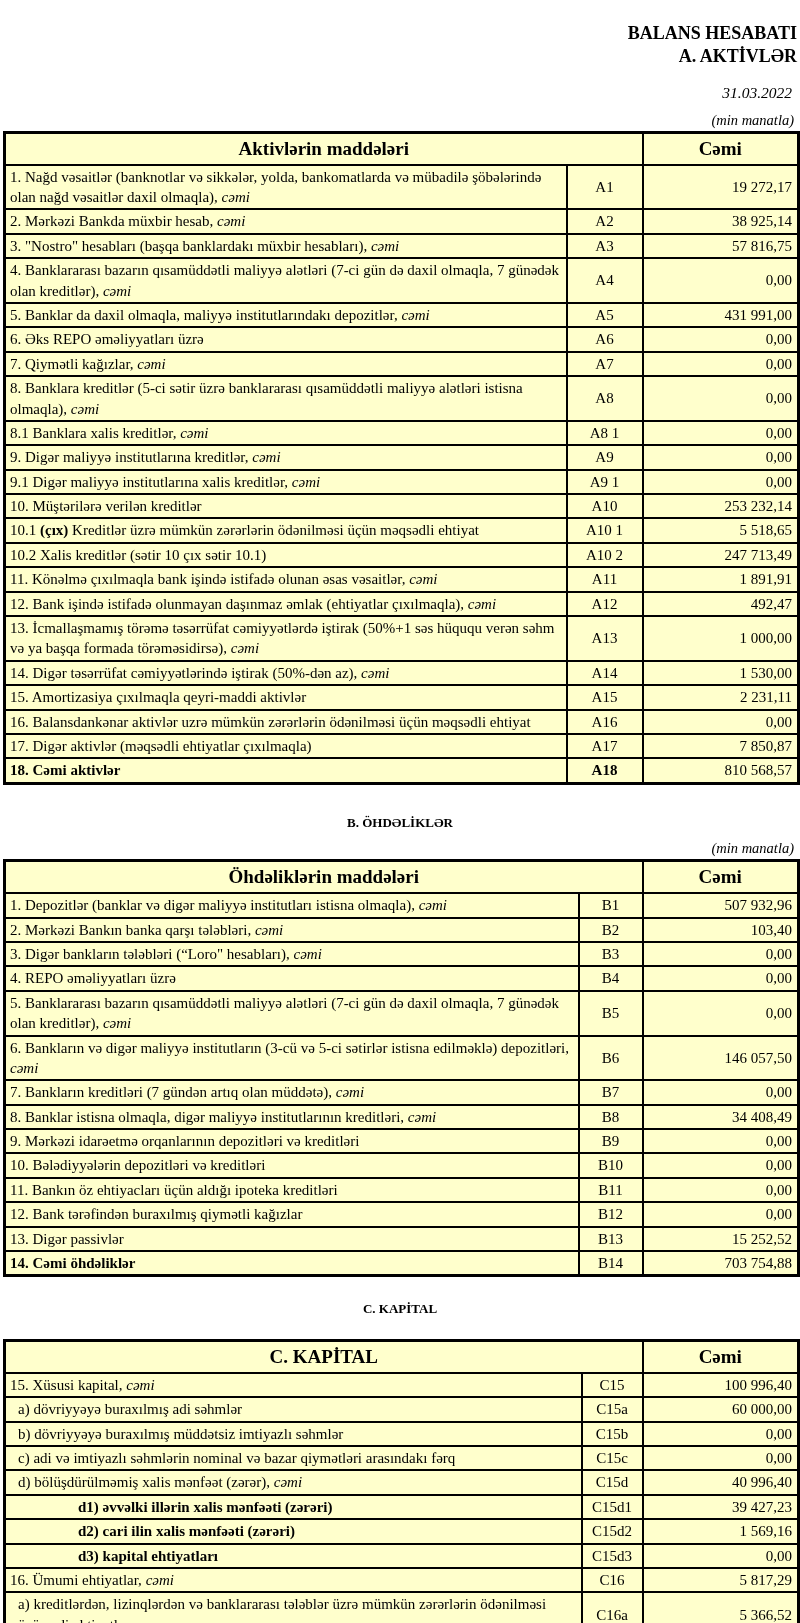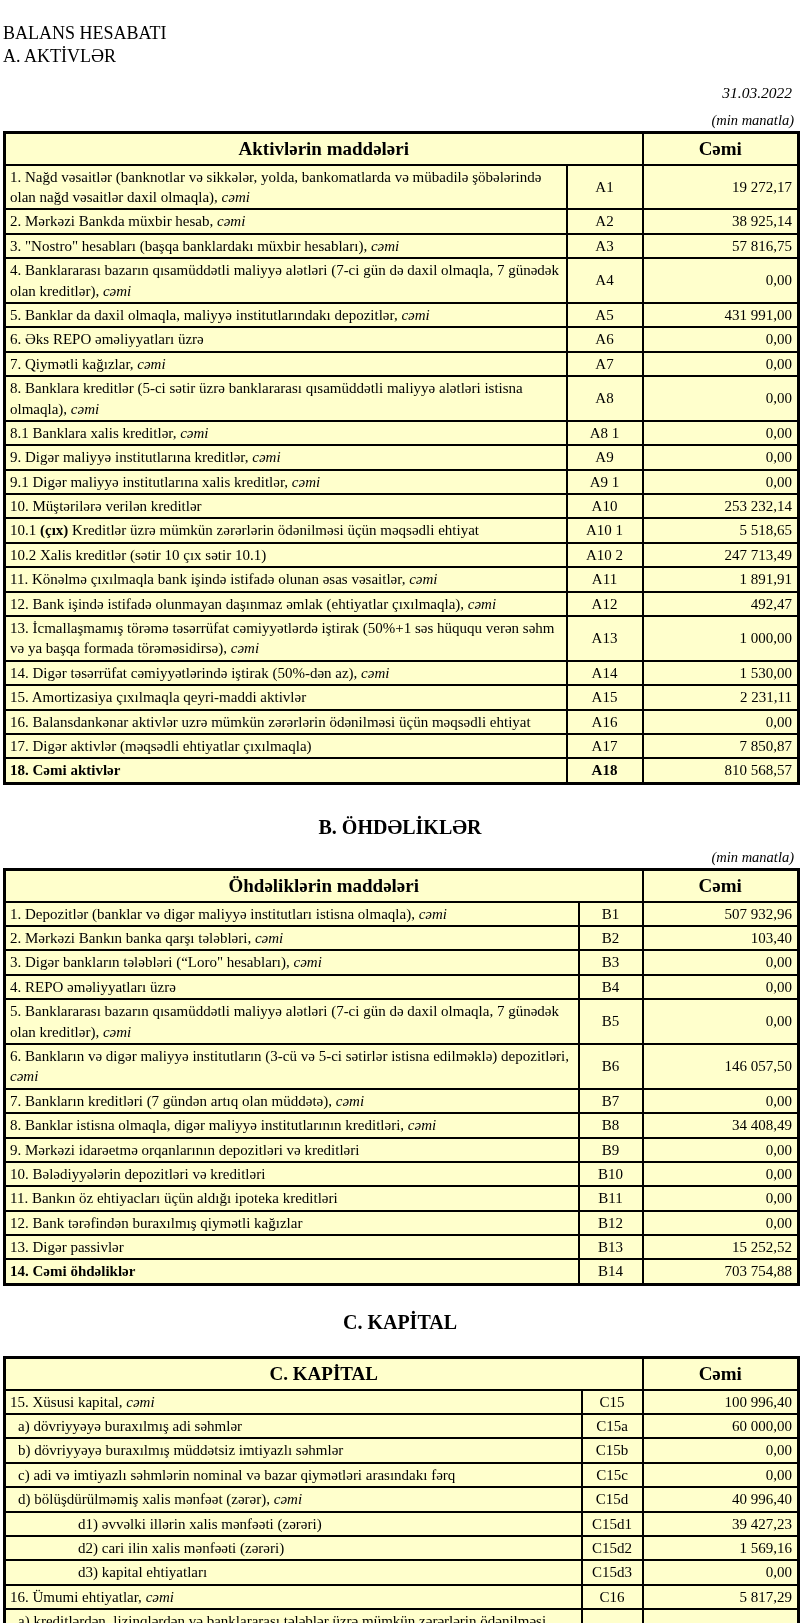--- a/index.html
+++ b/index.html
@@ -2,52 +2,52 @@
 <html lang="az"><head>
 <meta charset="utf-8">
 <style>
   html,body{margin:0;padding:0;}
   body{
     width:800px;min-height:1623px;background:#FFFFFF;color:#000;
     font-family:"Liberation Serif",serif;
   }
   .doc{padding:22px 3px 12px 3px;}
   .main-title{
-    text-align:left;font-weight:normal;font-size:18px;line-height:1.3;
+    text-align:right;font-weight:bold;font-size:18px;line-height:1.3;
   }
   .date-line{
     text-align:right;font-style:italic;font-size:15.5px;
     margin:15px 5px 0 0;
   }
   .unit-note{
     text-align:right;font-style:italic;font-size:14.5px;
     margin:10px 3px 2px 0;
   }
   .sec-title{
-    text-align:center;font-weight:bold;font-size:20px;line-height:1.2;
+    text-align:center;font-weight:bold;font-size:13px;line-height:1.2;
   }
   .gap-b{margin-top:30px;}
   .gap-c{margin-top:24px;}
   table{
     border-collapse:collapse;width:794px;table-layout:fixed;
     border:3px solid #000;
   }
   .tbl-c{margin-top:22px;}
   td,th{
     border:2px solid #000;
     background:var(--cell-bg,#FFFFCC);
     font-size:15px;line-height:1.36;
     padding:1px 4px;
     vertical-align:middle;
     overflow:hidden;
   }
   th{font-size:19px;font-weight:bold;text-align:center;padding:2px 4px;}
   td.lbl{text-align:left;}
   td.lbl.ind1{padding-left:12px;}
-  td.lbl.ind2{padding-left:72px;}
+  td.lbl.ind2{padding-left:72px;font-weight:bold;}
   td.code{text-align:center;}
   td.val{text-align:right;padding-right:5px;}
   tr.bold-row td.lbl{font-weight:bold;}
   td.code.b{font-weight:bold;margin-top:43px;}
 </style>
 </head>
 <body style="--cell-bg: #FFFFCC; background: rgb(255, 255, 255);">
 
 <div class="doc">
 

